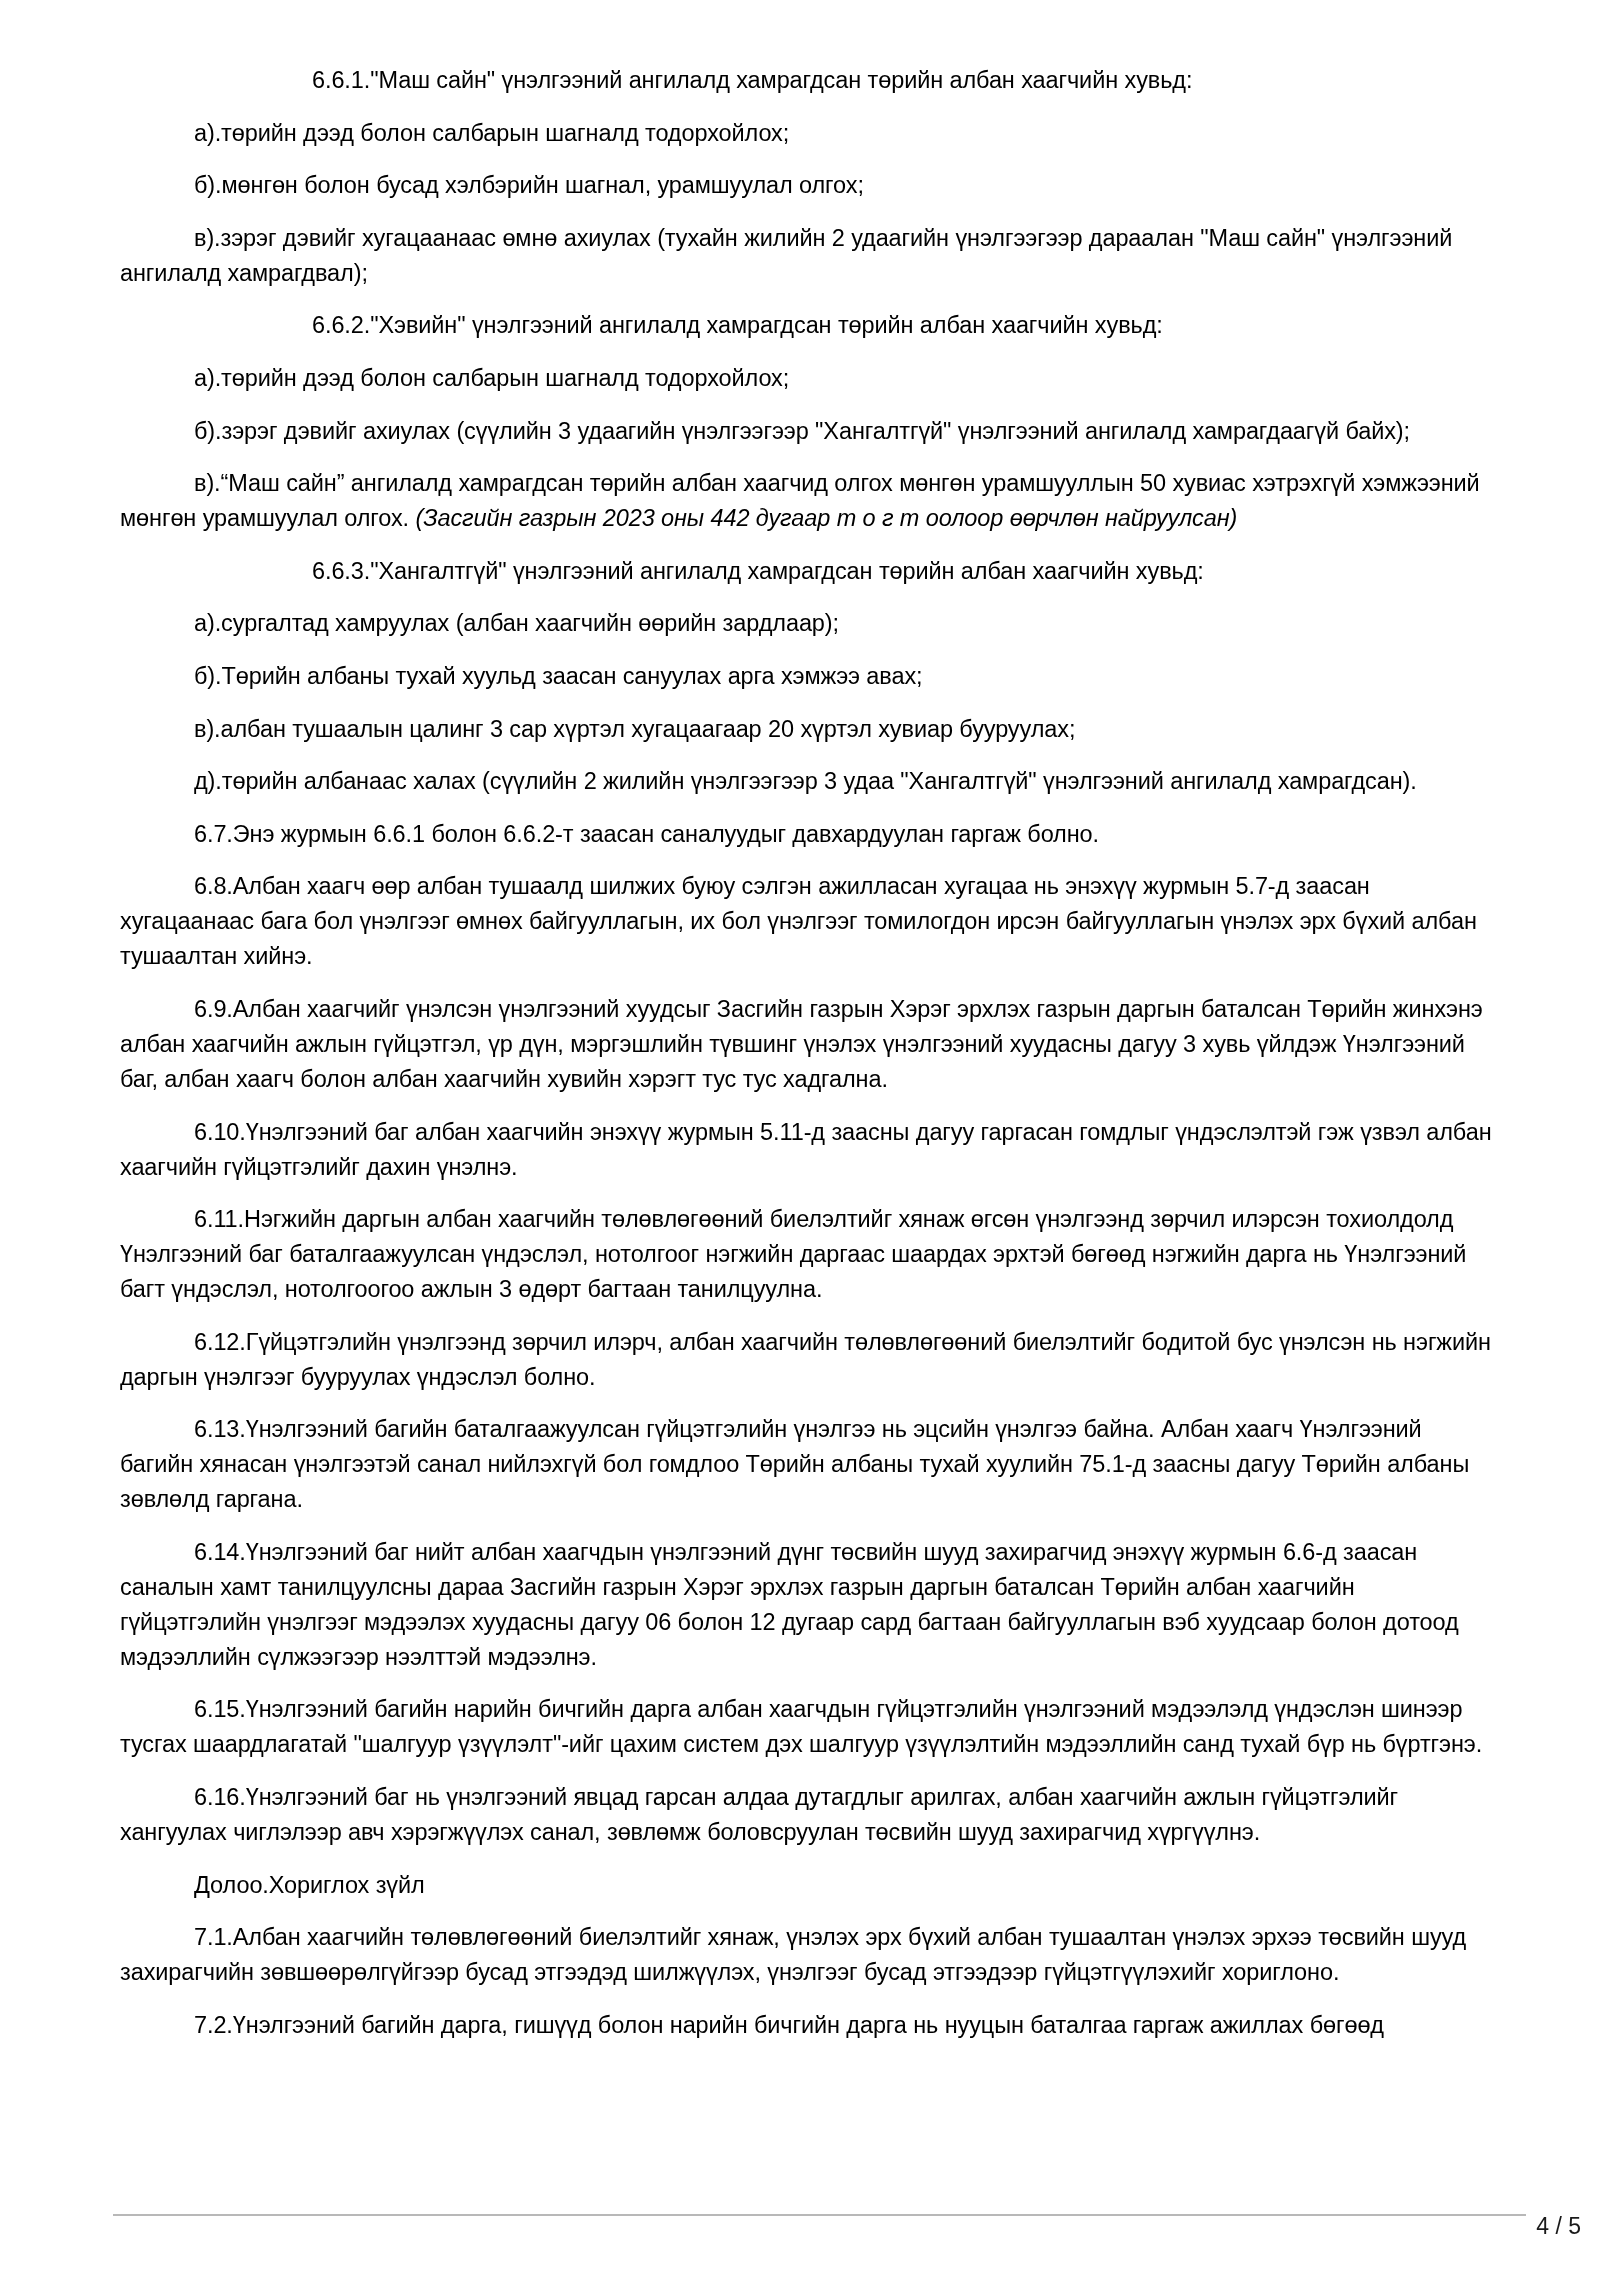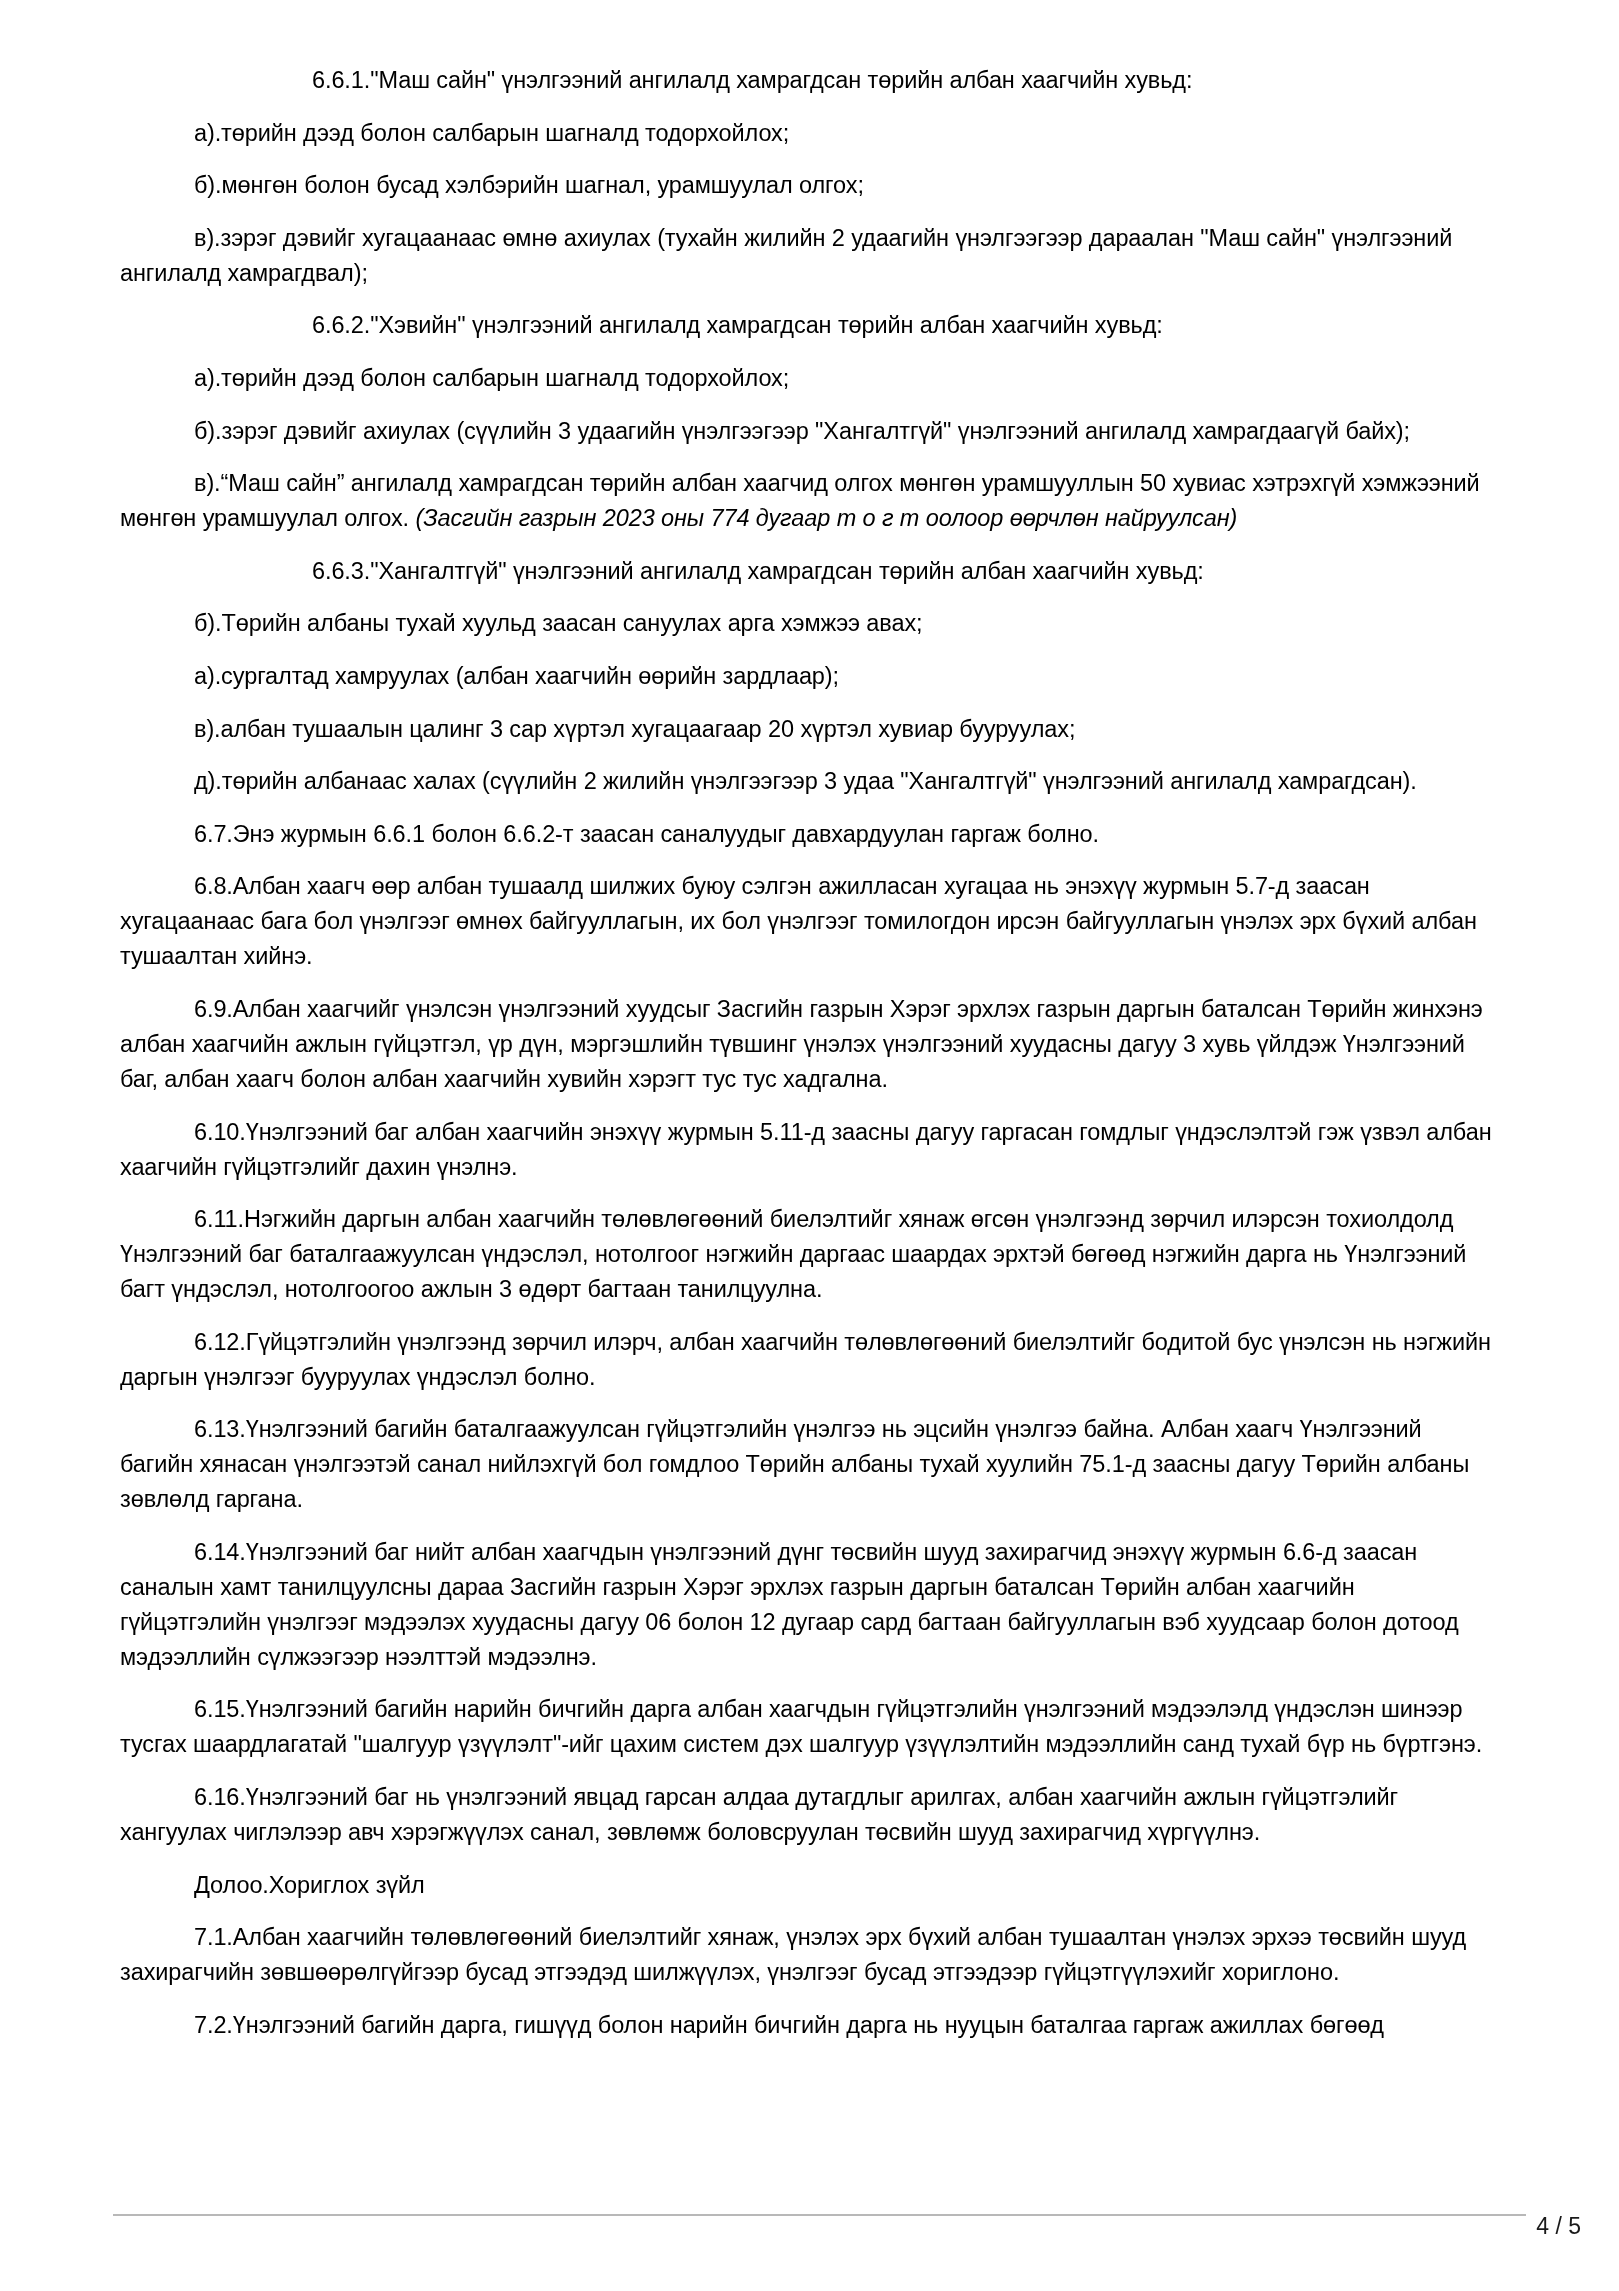--- a/index.html
+++ b/index.html
@@ -62,24 +62,24 @@
 
 <div class="page">
   <div class="content" id="paragraph-container">
       <p class="para section"><span>6.6.1."Маш сайн" үнэлгээний ангилалд хамрагдсан төрийн албан хаагчийн хувьд:</span></p>
       <p class="para normal"><span>а).төрийн дээд болон салбарын шагналд тодорхойлох;</span></p>
       <p class="para normal"><span>б).мөнгөн болон бусад хэлбэрийн шагнал, урамшуулал олгох;</span></p>
       <p class="para normal"><span>в).зэрэг дэвийг хугацаанаас өмнө ахиулах (тухайн жилийн 2 удаагийн үнэлгээгээр дараалан "Маш сайн" үнэлгээний ангилалд хамрагдвал);</span></p>
       <p class="para section"><span>6.6.2."Хэвийн" үнэлгээний ангилалд хамрагдсан төрийн албан хаагчийн хувьд:</span></p>
       <p class="para normal"><span>а).төрийн дээд болон салбарын шагналд тодорхойлох;</span></p>
       <p class="para normal"><span>б).зэрэг дэвийг ахиулах (сүүлийн 3 удаагийн үнэлгээгээр "Хангалтгүй" үнэлгээний ангилалд хамрагдаагүй байх);</span></p>
-      <p class="para normal"><span>в).“Маш сайн” ангилалд хамрагдсан төрийн албан хаагчид олгох мөнгөн урамшууллын 50 хувиас хэтрэхгүй хэмжээний мөнгөн урамшуулал олгох. </span><em>(Засгийн газрын 2023 оны 774 дугаар т о г т оолоор өөрчлөн найруулсан)</em></p>
+      <p class="para normal"><span>в).“Маш сайн” ангилалд хамрагдсан төрийн албан хаагчид олгох мөнгөн урамшууллын 50 хувиас хэтрэхгүй хэмжээний мөнгөн урамшуулал олгох. </span><em>(Засгийн газрын 2023 оны 442 дугаар т о г т оолоор өөрчлөн найруулсан)</em></p>
       <p class="para section"><span>6.6.3."Хангалтгүй" үнэлгээний ангилалд хамрагдсан төрийн албан хаагчийн хувьд:</span></p>
+      <p class="para normal"><span>а).сургалтад хамруулах (албан хаагчийн өөрийн зардлаар);</span></p>
       <p class="para normal"><span>б).Төрийн албаны тухай хуульд заасан сануулах арга хэмжээ авах;</span></p>
-      <p class="para normal"><span>а).сургалтад хамруулах (албан хаагчийн өөрийн зардлаар);</span></p>
       <p class="para normal"><span>в).албан тушаалын цалинг 3 сар хүртэл хугацаагаар 20 хүртэл хувиар бууруулах;</span></p>
       <p class="para normal"><span>д).төрийн албанаас халах (сүүлийн 2 жилийн үнэлгээгээр 3 удаа "Хангалтгүй" үнэлгээний ангилалд хамрагдсан).</span></p>
       <p class="para normal"><span>6.7.Энэ журмын 6.6.1 болон 6.6.2-т заасан саналуудыг давхардуулан гаргаж болно.</span></p>
       <p class="para normal"><span>6.8.Албан хаагч өөр албан тушаалд шилжих буюу сэлгэн ажилласан хугацаа нь энэхүү журмын 5.7-д заасан хугацаанаас бага бол үнэлгээг өмнөх байгууллагын, их бол үнэлгээг томилогдон ирсэн байгууллагын үнэлэх эрх бүхий албан тушаалтан хийнэ.</span></p>
       <p class="para normal"><span>6.9.Албан хаагчийг үнэлсэн үнэлгээний хуудсыг Засгийн газрын Хэрэг эрхлэх газрын даргын баталсан Төрийн жинхэнэ албан хаагчийн ажлын гүйцэтгэл, үр дүн, мэргэшлийн түвшинг үнэлэх үнэлгээний хуудасны дагуу 3 хувь үйлдэж Үнэлгээний баг, албан хаагч болон албан хаагчийн хувийн хэрэгт тус тус хадгална.</span></p>
       <p class="para normal"><span>6.10.Үнэлгээний баг албан хаагчийн энэхүү журмын 5.11-д заасны дагуу гаргасан гомдлыг үндэслэлтэй гэж үзвэл албан хаагчийн гүйцэтгэлийг дахин үнэлнэ.</span></p>
       <p class="para normal"><span>6.11.Нэгжийн даргын албан хаагчийн төлөвлөгөөний биелэлтийг хянаж өгсөн үнэлгээнд зөрчил илэрсэн тохиолдолд Үнэлгээний баг баталгаажуулсан үндэслэл, нотолгоог нэгжийн даргаас шаардах эрхтэй бөгөөд нэгжийн дарга нь Үнэлгээний багт үндэслэл, нотолгоогоо ажлын 3 өдөрт багтаан танилцуулна.</span></p>
       <p class="para normal"><span>6.12.Гүйцэтгэлийн үнэлгээнд зөрчил илэрч, албан хаагчийн төлөвлөгөөний биелэлтийг бодитой бус үнэлсэн нь нэгжийн даргын үнэлгээг бууруулах үндэслэл болно.</span></p>
       <p class="para normal"><span>6.13.Үнэлгээний багийн баталгаажуулсан гүйцэтгэлийн үнэлгээ нь эцсийн үнэлгээ байна. Албан хаагч Үнэлгээний багийн хянасан үнэлгээтэй санал нийлэхгүй бол гомдлоо Төрийн албаны тухай хуулийн 75.1-д заасны дагуу Төрийн албаны зөвлөлд гаргана.</span></p>
       <p class="para normal"><span>6.14.Үнэлгээний баг нийт албан хаагчдын үнэлгээний дүнг төсвийн шууд захирагчид энэхүү журмын 6.6-д заасан саналын хамт танилцуулсны дараа Засгийн газрын Хэрэг эрхлэх газрын даргын баталсан Төрийн албан хаагчийн гүйцэтгэлийн үнэлгээг мэдээлэх хуудасны дагуу 06 болон 12 дугаар сард багтаан байгууллагын вэб хуудсаар болон дотоод мэдээллийн сүлжээгээр нээлттэй мэдээлнэ.</span></p>

